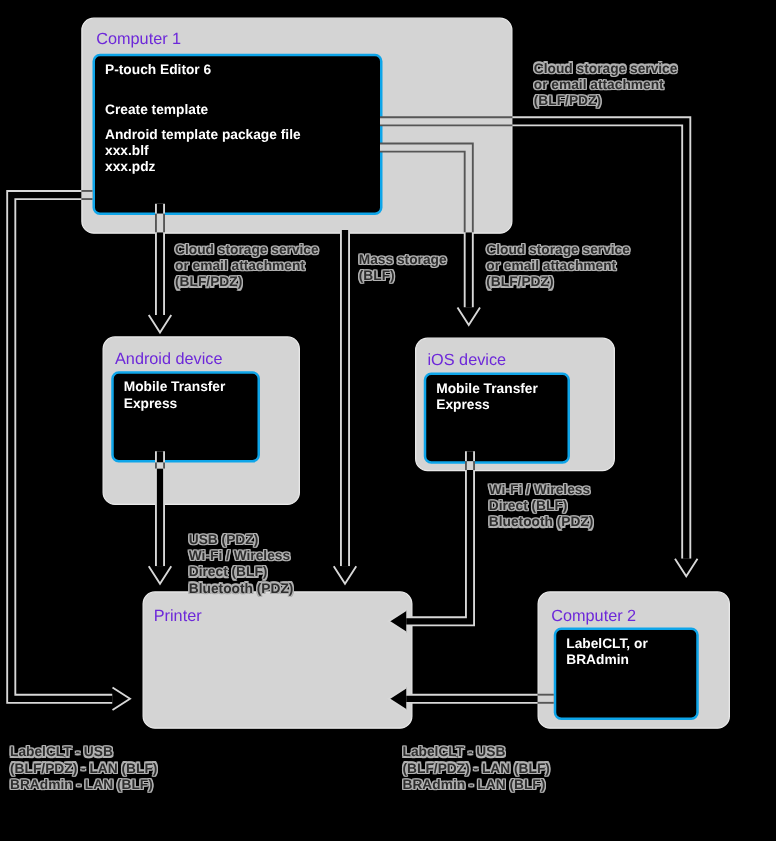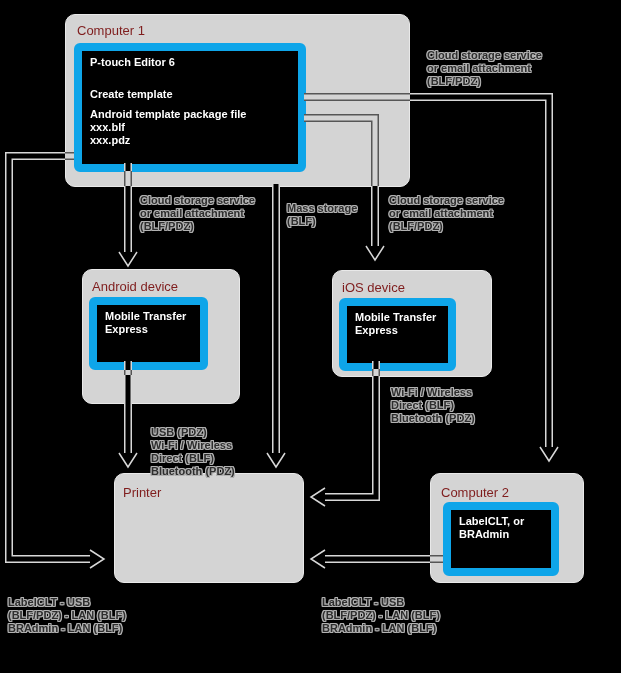--- a/index.html
+++ b/index.html
@@ -2,24 +2,24 @@
 <html><head>
 <meta charset="utf-8">
 <style>
   html,body{margin:0;padding:0;background:#000;}
   .stage{
     position:relative;width:621px;height:673px;background:#000;overflow:hidden;
     font-family:"Liberation Sans","DejaVu Sans",sans-serif;
   }
   
   .node{position:absolute;background:#d4d4d4;border:1px solid #e9e9e9;border-radius:10px;box-sizing:border-box;}
-  .node-title{position:absolute;font-size:13px;color:#7f1d1d;white-space:nowrap;text-align:center;}
+  .node-title{position:absolute;font-size:13px;color:#6d28d9;white-space:nowrap;text-align:center;}
   
   .inner{
-    position:absolute;background:#000;border:8px solid #0ea5e9;border-radius:6px;box-sizing:border-box;
+    position:absolute;background:#000;border:2px solid #0ea5e9;border-radius:6px;box-sizing:border-box;
     color:#fff;font-weight:bold;font-size:11px;line-height:13px;padding:5px 8px;overflow:hidden;
   }
   .inner div{white-space:nowrap;}
   .gap1{margin-top:19px;}
   .gap2{margin-top:7px;}
   
   .glabel{
     position:absolute;font-size:11px;line-height:13px;font-weight:bold;color:#2e2e2e;white-space:nowrap;
     text-shadow:-1px 0 #b3b3b3,1px 0 #b3b3b3,0 -1px #b3b3b3,0 1px #b3b3b3,
                 -1px -1px #a8a8a8,1px 1px #a8a8a8,1px -1px #a8a8a8,-1px 1px #a8a8a8;
@@ -57,21 +57,21 @@
   </div>
 
   <div class="node" style="left:332px;top:270px;width:160px;height:107px;">
     <div class="node-title" style="left:9px;top:9px;">iOS device</div>
     <div class="inner" style="left:6px;top:27px;width:117px;height:73px;">
         <div>Mobile Transfer</div>
         <div>Express</div>
       </div>
   </div>
 
-  <div class="node" style="left:114px;top:473px;width:190px;height:110px;">
+  <div class="node" style="left:114px;top:473px;width:216px;height:110px;">
     <div class="node-title" style="left:8px;top:11px;">Printer</div>
   </div>
 
   <div class="node" style="left:430px;top:473px;width:154px;height:110px;">
     <div class="node-title" style="left:10px;top:11px;">Computer 2</div>
     <div class="inner" style="left:12px;top:28px;width:116px;height:74px;">
         <div>LabelCLT, or</div>
         <div>BRAdmin</div>
       </div>
   </div>

